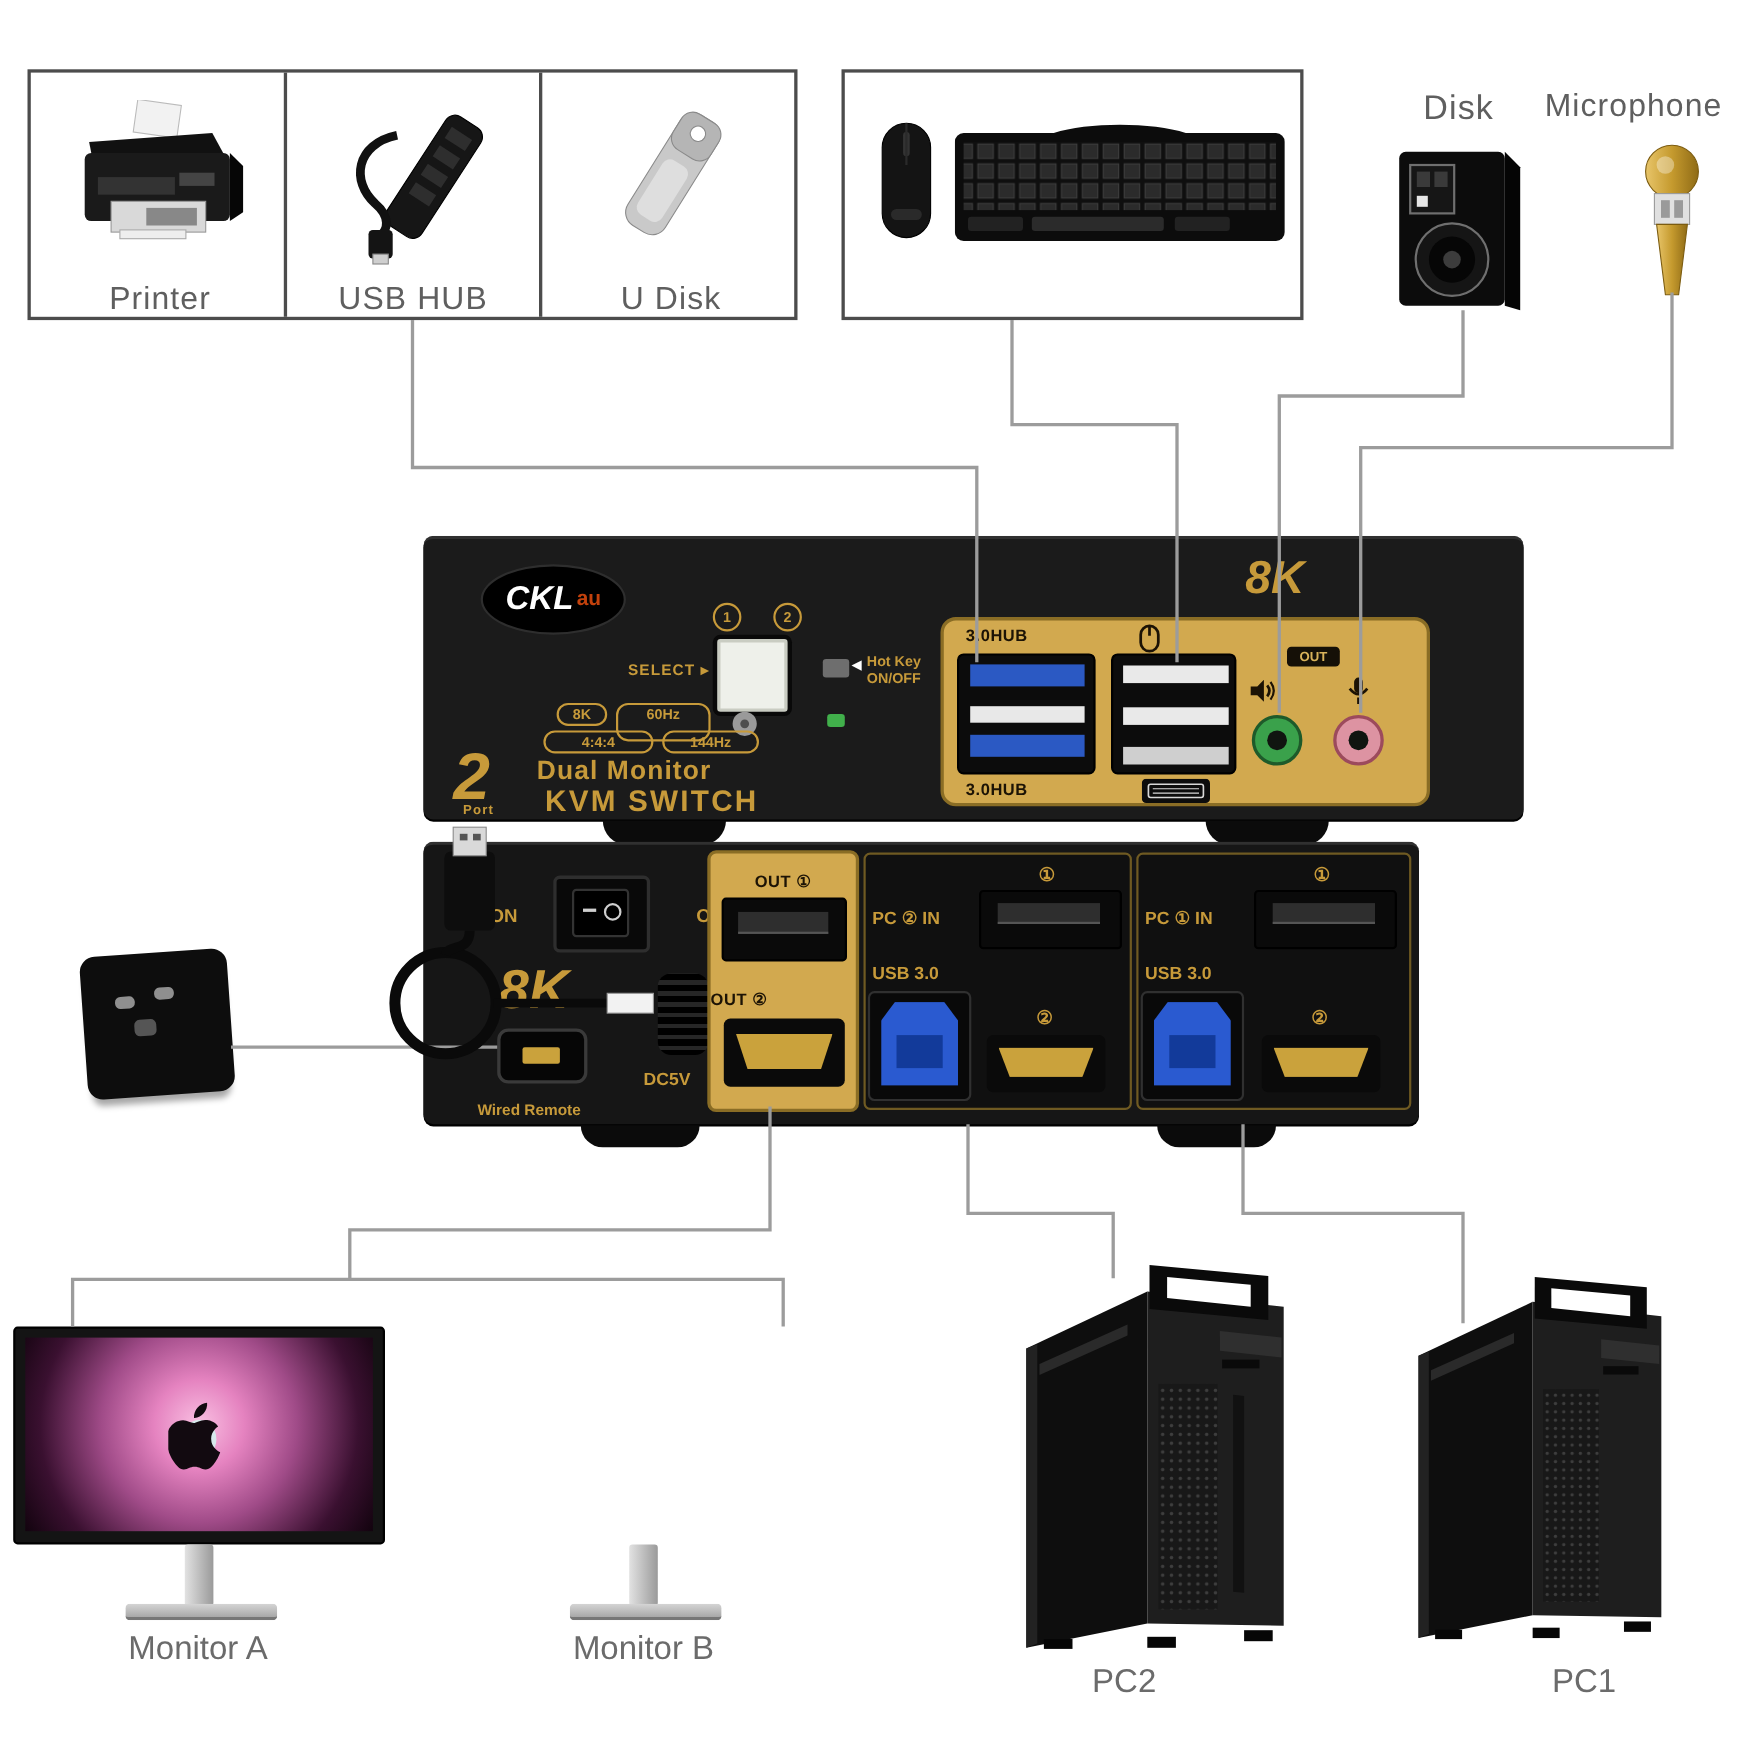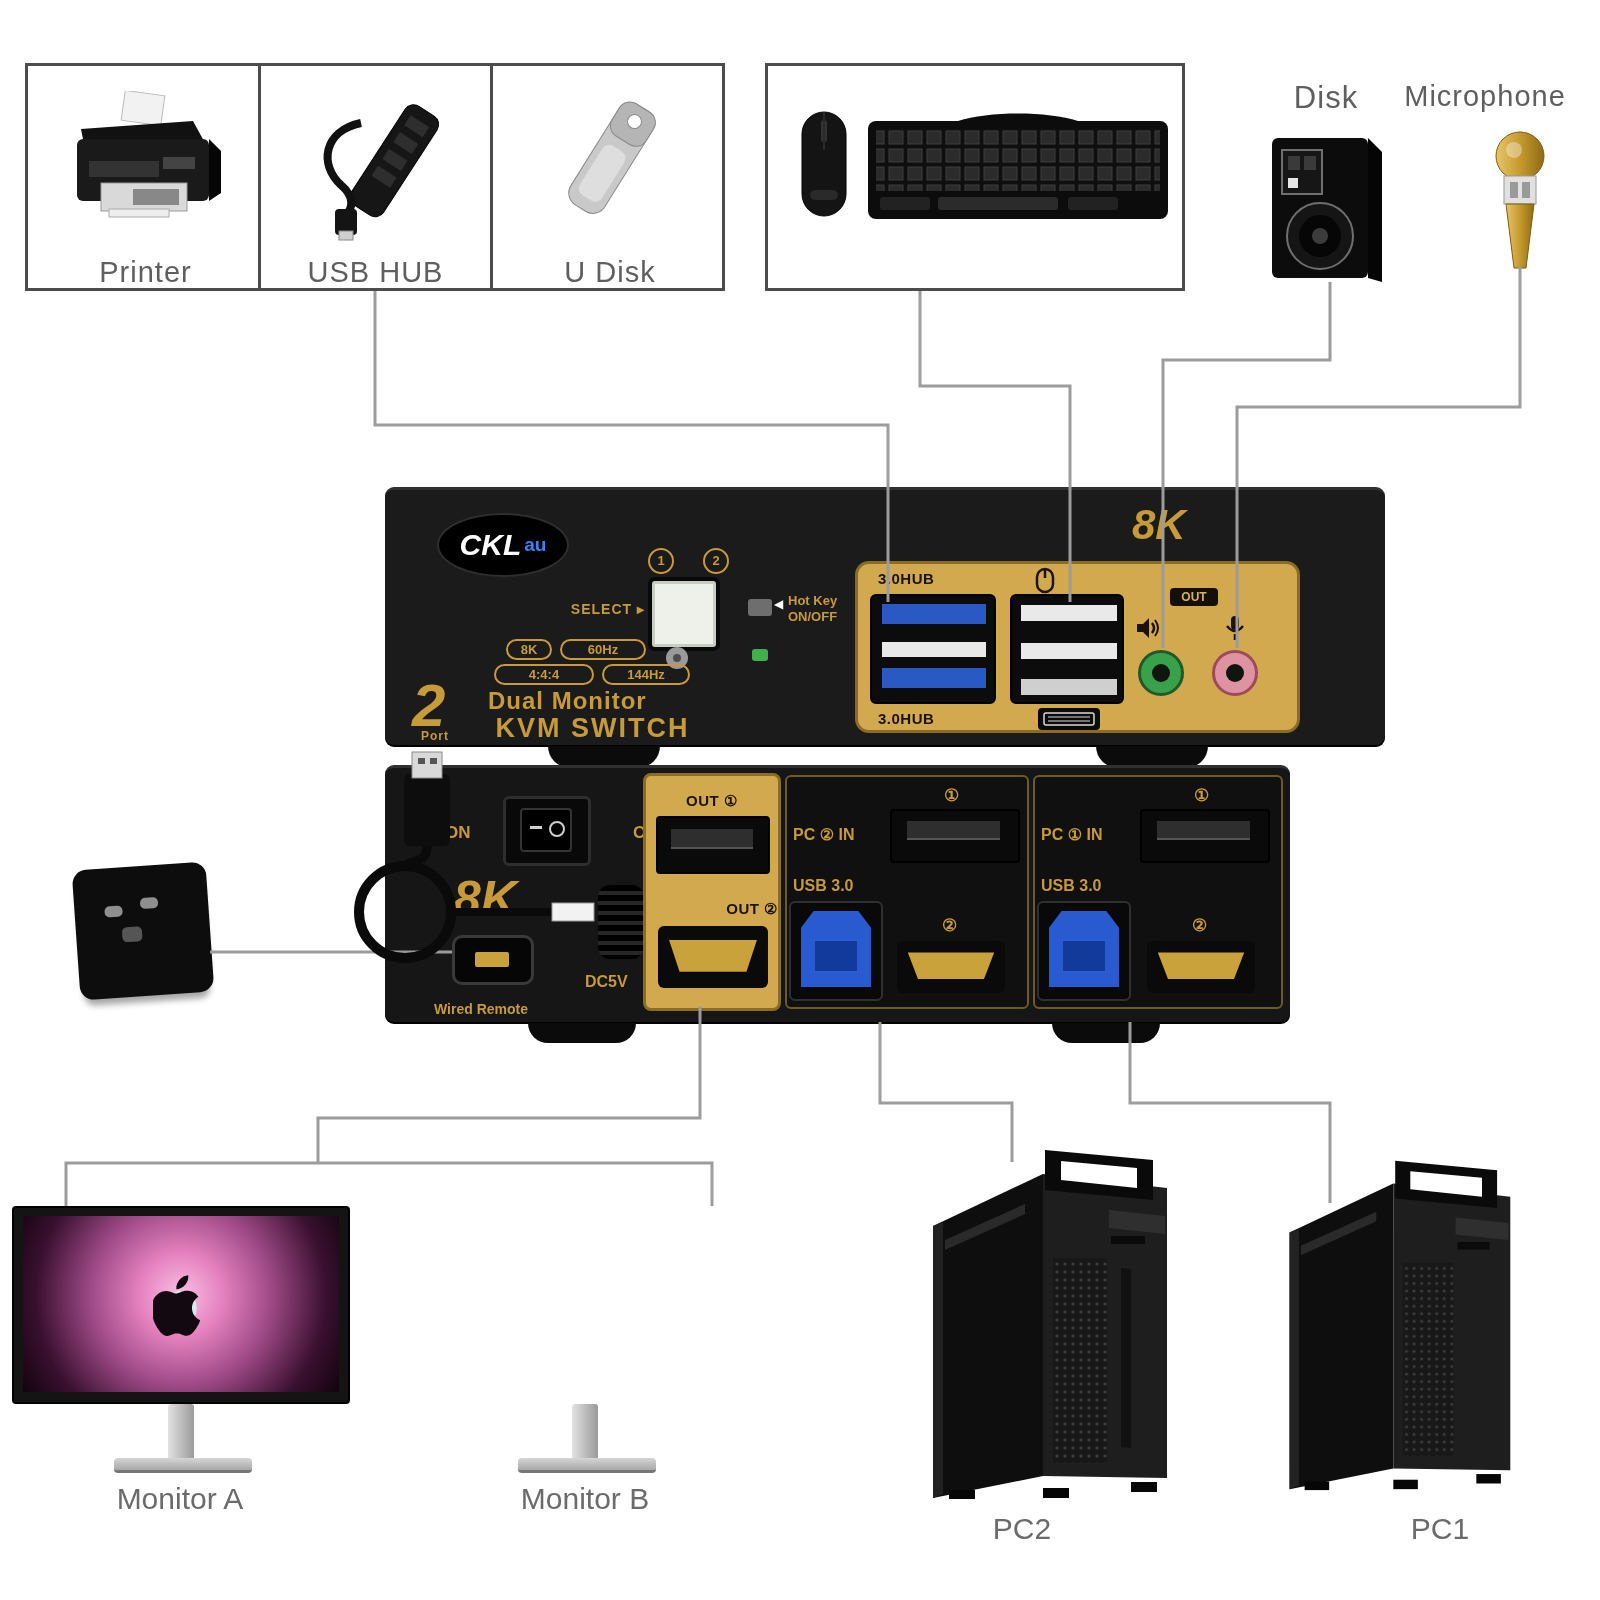--- a/index.html
+++ b/index.html
@@ -134,21 +134,21 @@
     <rect x="22" y="52" width="8" height="16" fill="#9a9a9a"></rect>
     <rect x="34" y="52" width="8" height="16" fill="#9a9a9a"></rect>
     <polygon points="18,74 46,74 38,138 26,138" fill="url(#goldg)" stroke="#7c5c10"></polygon>
   </svg>
 
   <div class="panel abs" style="left:385px;top:487px;width:1000px;height:258px;">
 
     <div class="abs" style="left:52px;top:23px;width:128px;height:60px;background:#000;border-radius:50%;
                 border:2px solid #2e2e2e;display:flex;align-items:center;justify-content:center;">
       <span style="color:#fff;font-weight:bold;font-size:30px;font-style:italic;">CKL</span>
-      <span style="color:#3b82f6;font-weight:bold;font-size:19px;margin-left:3px;">au</span>
+      <span style="color:#c2410c;font-weight:bold;font-size:19px;margin-left:3px;">au</span>
     </div>
 
     <div class="abs" style="left:263px;top:58px;width:22px;height:22px;border:2px solid #c79a3a;border-radius:50%;
                 color:#c79a3a;font-size:13px;font-weight:bold;text-align:center;line-height:22px;">1</div>
     <div class="abs" style="left:318px;top:58px;width:22px;height:22px;border:2px solid #c79a3a;border-radius:50%;
                 color:#c79a3a;font-size:13px;font-weight:bold;text-align:center;line-height:22px;">2</div>
 
     <div class="goldb abs" style="left:150px;top:111px;width:110px;font-size:14px;text-align:right;letter-spacing:1px;">SELECT ▸</div>
     <div class="abs" style="left:267px;top:91px;width:58px;height:60px;background:#eef0ea;border:3px solid #c9ccc2;
                 border-radius:3px;box-shadow:0 0 0 4px #090909;"></div>
@@ -158,21 +158,21 @@
 
     <div class="abs" style="left:363px;top:109px;width:24px;height:17px;background:#6e6e6e;border-radius:3px;"></div>
     <div class="abs" style="left:389px;top:107px;color:#fff;font-size:12px;">◀</div>
     <div class="goldb abs" style="left:403px;top:103px;font-size:13px;line-height:16px;">
       <div>Hot Key</div>
       <div>ON/OFF</div>
     </div>
     <div class="abs" style="left:367px;top:159px;width:16px;height:12px;background:#41b04b;border-radius:3px;"></div>
 
     <div class="badge abs" style="left:121px;top:149px;width:46px;height:21px;">8K</div>
-    <div class="badge abs" style="left:175px;top:149px;width:86px;height:21px;">60Hz</div>
+    <div class="badge abs" style="left:175px;top:149px;width:86px;height:35px;">60Hz</div>
     <div class="badge abs" style="left:109px;top:174px;width:100px;height:21px;">4:4:4</div>
     <div class="badge abs" style="left:217px;top:174px;width:88px;height:21px;">144Hz</div>
     <div class="goldb abs" style="left:103px;top:197px;width:210px;font-size:24px;text-align:left;letter-spacing:1px;">Dual Monitor</div>
     <div class="goldb abs" style="left:90px;top:223px;width:235px;font-size:27px;text-align:center;letter-spacing:2px;">KVM SWITCH</div>
     <div class="goldb abs" style="left:27px;top:181px;font-size:60px;font-style:italic;">2</div>
     <div class="goldb abs" style="left:36px;top:239px;font-size:12px;letter-spacing:1px;">Port</div>
 
     <div class="goldb abs" style="left:747px;top:11px;font-size:42px;font-style:italic;">8K</div>
 
     <div class="plate abs" style="left:470px;top:71px;width:445px;height:172px;">
@@ -251,21 +251,21 @@
     <div class="abs" style="left:67px;top:167px;width:76px;height:44px;background:#060606;border:3px solid #3a3a3a;border-radius:10px;">
       <div class="abs" style="left:20px;top:14px;width:34px;height:15px;background:#caa23c;border-radius:2px;"></div>
     </div>
     <div class="goldb abs" style="left:49px;top:233px;font-size:14px;">Wired Remote</div>
 
     <div class="plate abs" style="left:258px;top:5px;width:138px;height:238px;border-radius:8px;">
       <div class="plate-label abs" style="left:0;top:16px;width:100%;text-align:center;">OUT ①</div>
       <div class="dpport abs" style="left:10px;top:40px;width:114px;height:58px;">
         <div class="dpslot"></div>
       </div>
-      <div class="plate-label abs" style="left:0;top:124px;width:100%;text-align:right;">OUT ②</div>
+      <div class="plate-label abs" style="left:0;top:124px;width:100%;text-align:left;">OUT ②</div>
       <div class="hdmiport" style="left:12px;top:150px;width:110px;height:62px;">
         <div class="hdmislot"></div>
       </div>
     </div>
 
     <div class="section-frame abs" style="left:400px;top:7px;width:244px;height:234px;">
       <div class="goldb abs" style="left:157px;top:8px;font-size:17px;">①</div>
       <div class="dpport abs" style="left:103px;top:32px;width:130px;height:54px;">
         <div class="dpslot"></div>
       </div>

